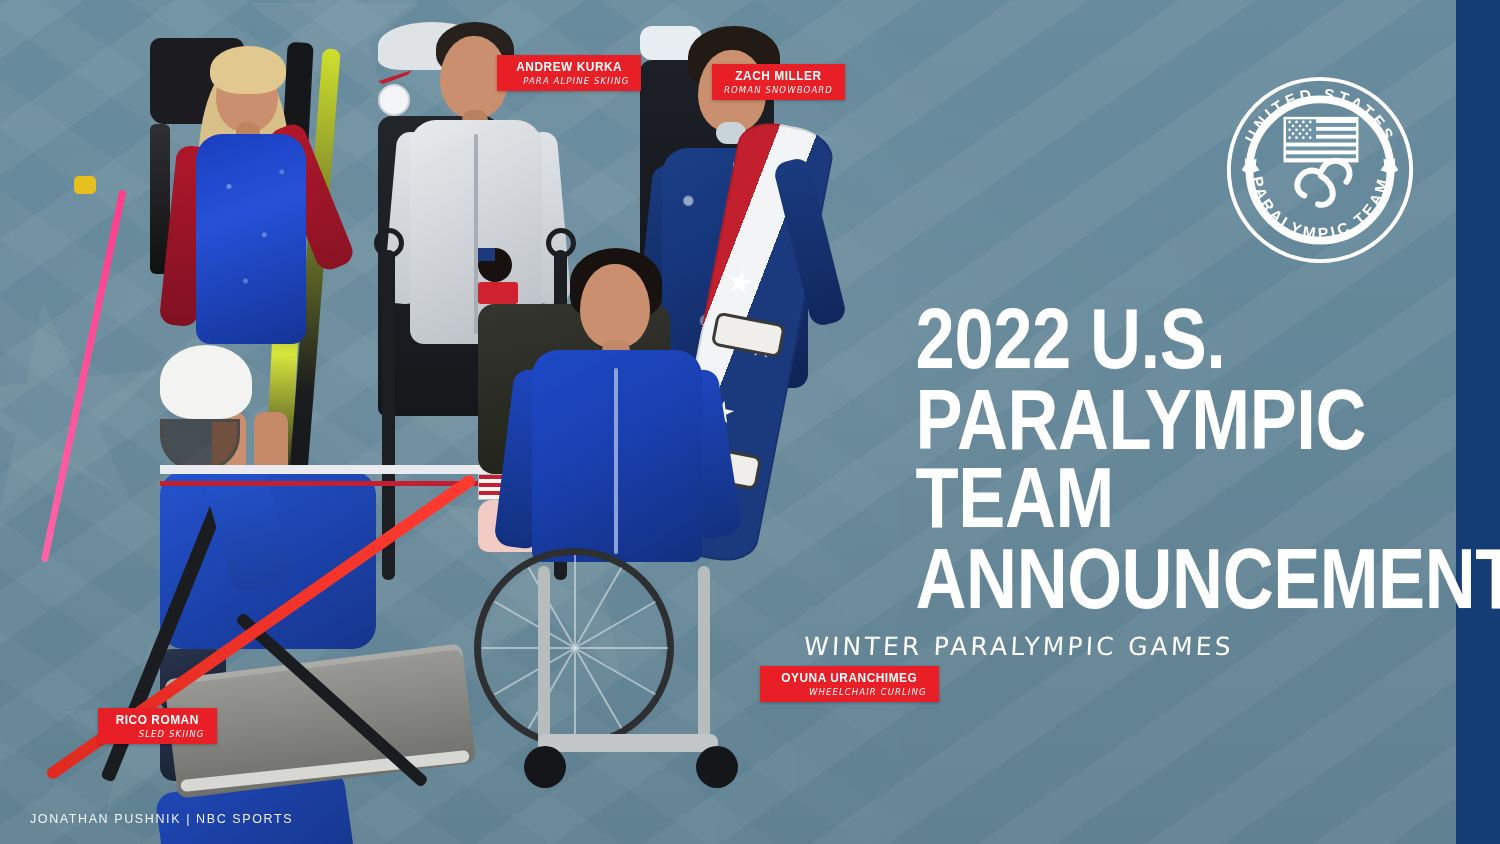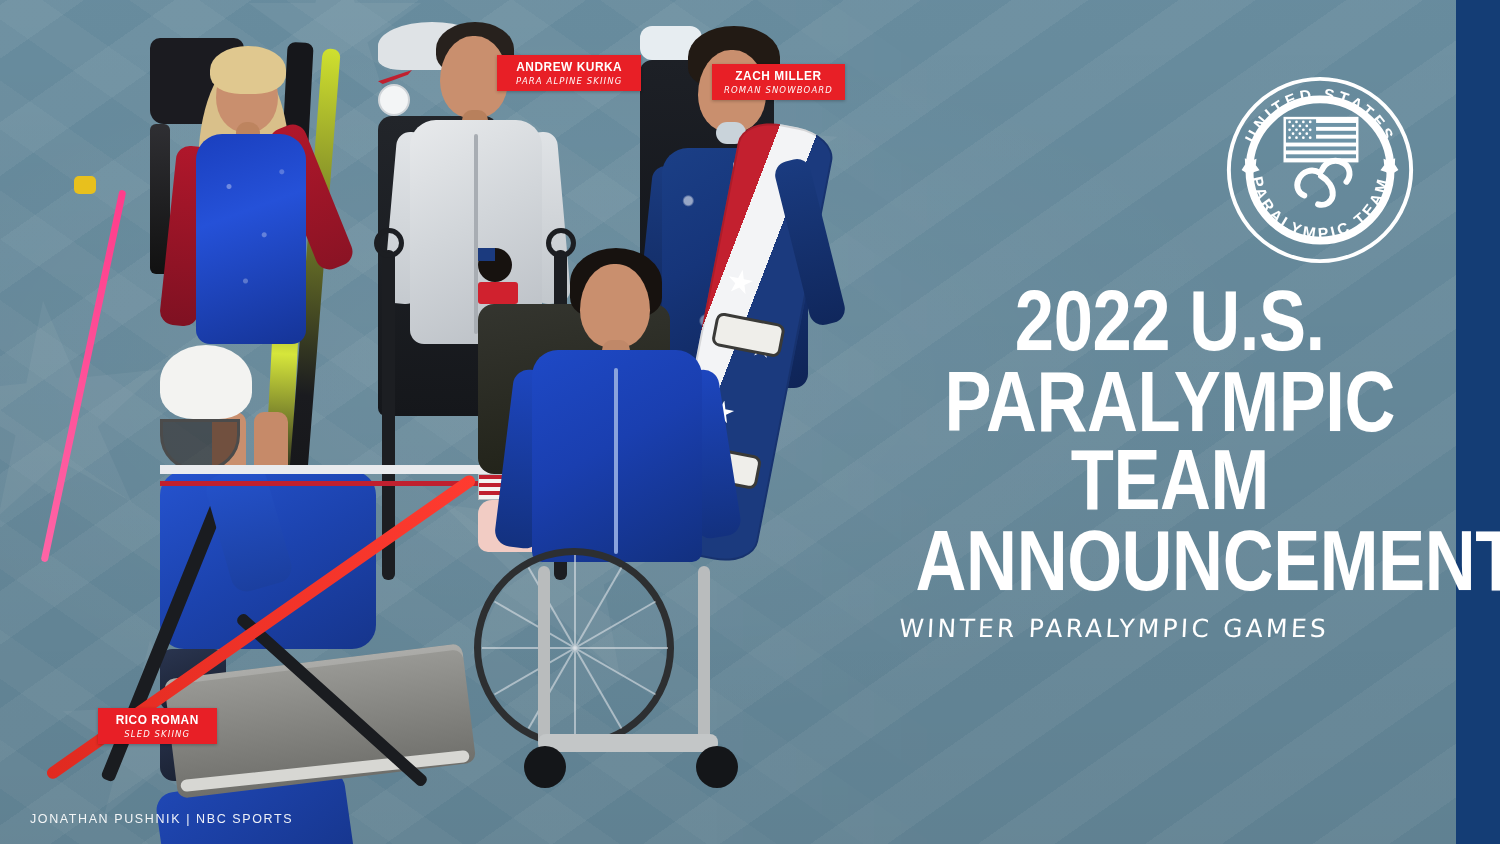--- a/index.html
+++ b/index.html
@@ -216,37 +216,38 @@
   }
   .name-label .sp {
     display:block;
     margin-top:3px;
     font-family:"DejaVu Sans", sans-serif;
     font-size:8.5px;
     letter-spacing:1.1px;
     font-style:italic;
     white-space:nowrap;
     opacity:0.96;
+    text-align:right;
   }
 
   #lbl-oksana { left:88px;  top:92px; }
   #lbl-andrew { left:497px; top:55px; }
   #lbl-zach   { left:712px; top:64px; }
   #lbl-oyuna  { left:760px; top:666px; }
   #lbl-rico   { left:98px;  top:708px; }
 
   
   #badge {
     position:absolute; left:1222px; top:72px; width:196px; height:196px;
   }
 
   
   #headline {
-    position:absolute; right:76px; top:282px; width:620px;
-    text-align:center; color:#ffffff;
+    position:absolute; right:76px; top:300px; width:620px;
+    text-align:left; color:#ffffff;
   }
   .hl-line {
     display:block;
     font-family:"Liberation Sans", sans-serif;
     font-weight:bold;
     line-height:0.90;
     letter-spacing:-0.5px;
     transform:scaleX(0.82);
     transform-origin:100% 50%;
     text-shadow:0 1px 0 rgba(255,255,255,0.05);
@@ -420,20 +421,24 @@
   <div class="name-label" id="lbl-andrew">
     <span class="nm">ANDREW KURKA</span>
     <span class="sp">PARA ALPINE SKIING</span>
   </div>
 
   <div class="name-label" id="lbl-zach">
     <span class="nm">ZACH MILLER</span>
     <span class="sp">ROMAN SNOWBOARD</span>
   </div>
 
+  <div class="name-label" id="lbl-oyuna">
+    <span class="nm">OYUNA URANCHIMEG</span>
+    <span class="sp">WHEELCHAIR CURLING</span>
+  </div>
 
   <div class="name-label" id="lbl-rico">
     <span class="nm">RICO ROMAN</span>
     <span class="sp">SLED SKIING</span>
   </div>
 
   <div id="badge">
     <svg viewBox="0 0 200 200" width="196" height="196">
       <defs>
         <path id="arcTop" d="M 28,100 A 72,72 0 0 1 172,100" fill="none"></path>

